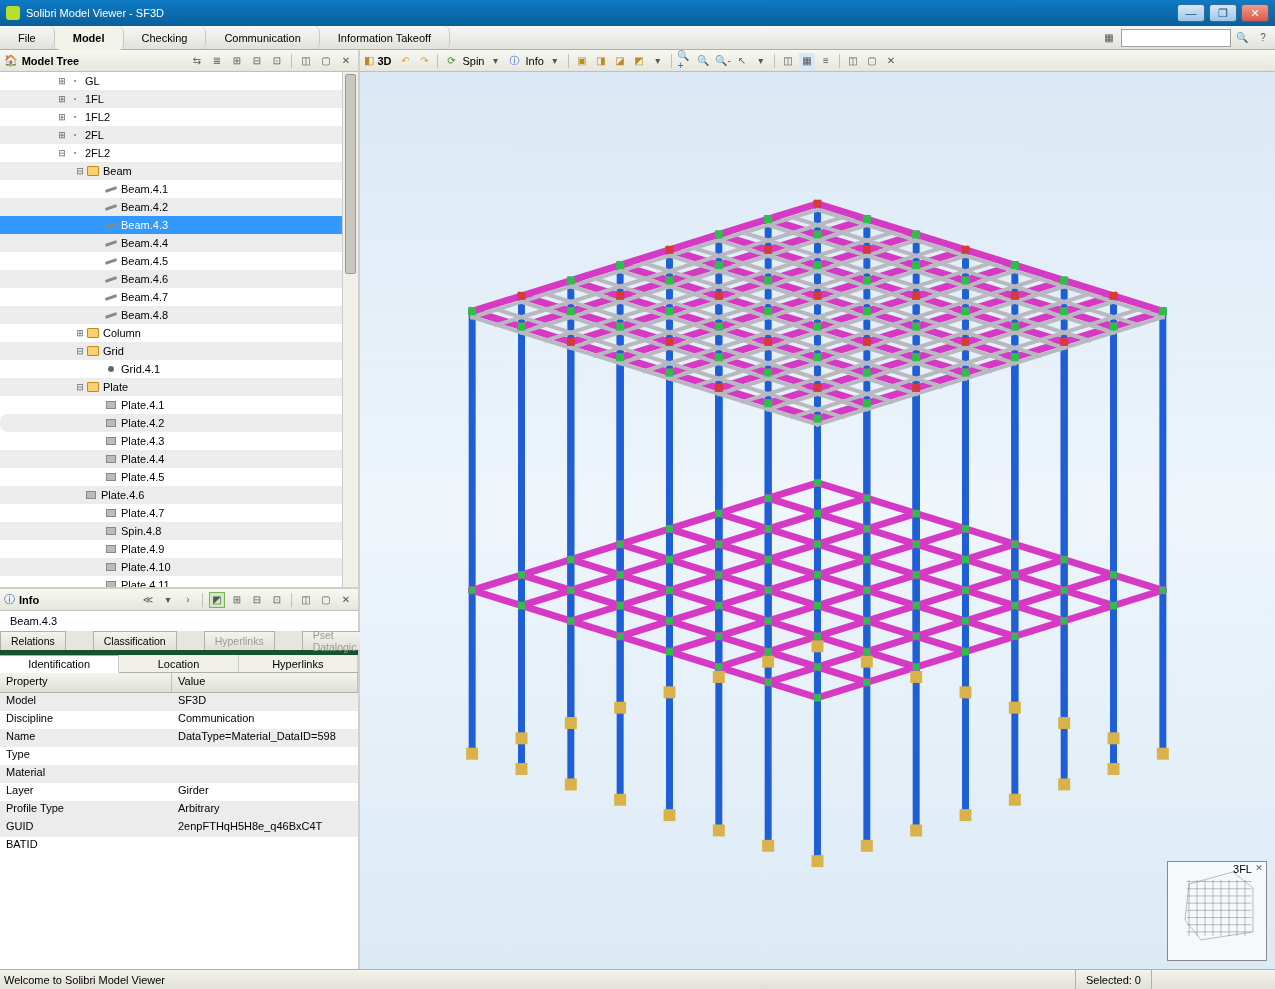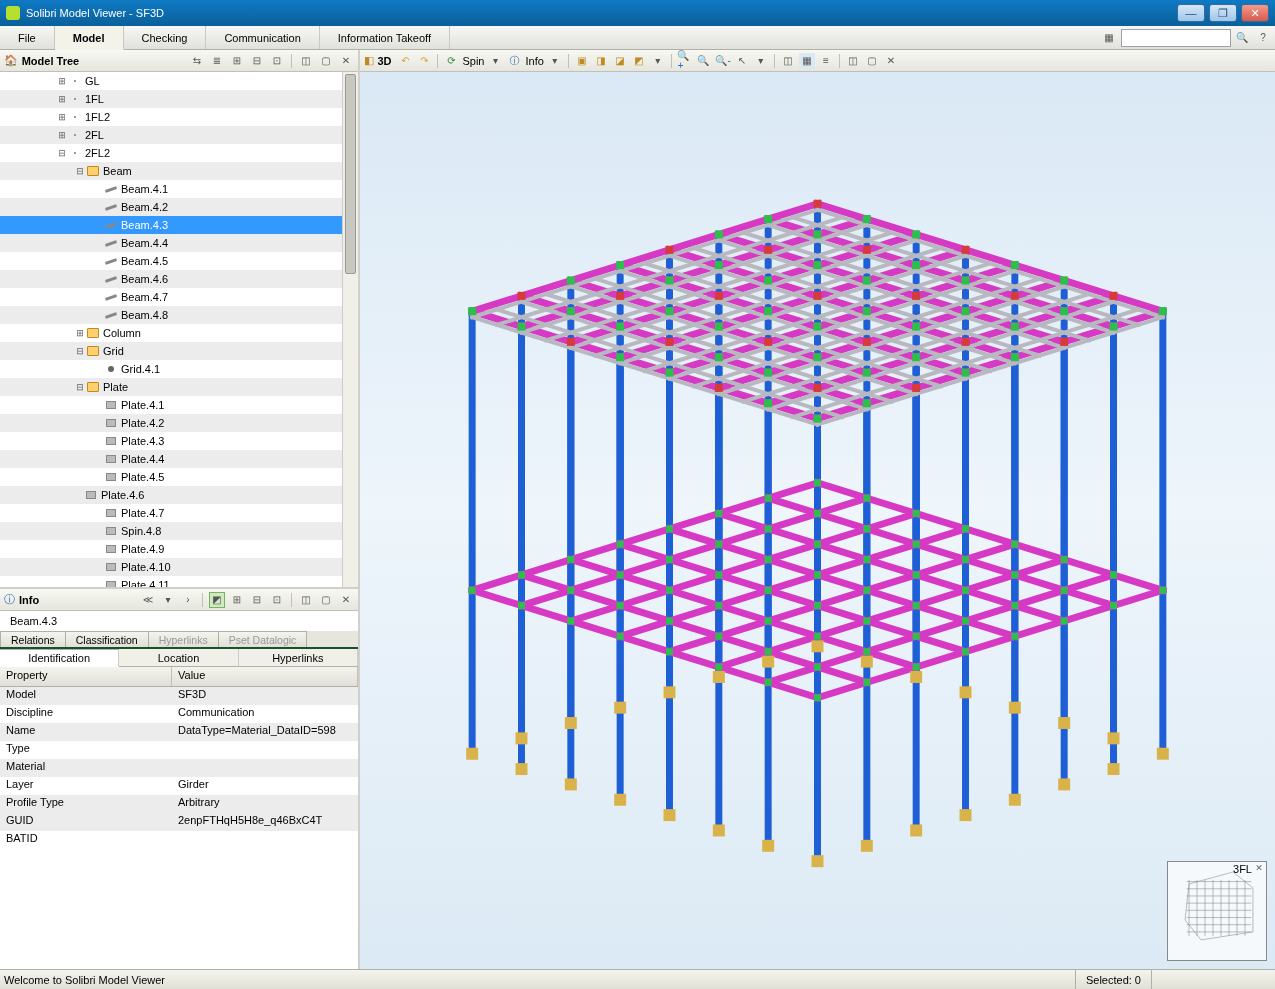--- a/index.html
+++ b/index.html
@@ -2,21 +2,21 @@
 <html><head>
 <meta charset="utf-8">
 <style>
 * { box-sizing: border-box; margin: 0; padding: 0; font-family: "Segoe UI", Tahoma, sans-serif; font-size: 11px; }
 body { width: 1275px; height: 989px; background: #fff; overflow: hidden; display: flex; flex-direction: column; }
 .titlebar { height: 26px; background: linear-gradient(#0e7ac4,#0a5f9a); display: flex; align-items: center; color: #fff; padding: 0 6px; }
 .titlebar .logo { width: 14px; height: 14px; border-radius: 3px; background: #b6e02f; margin-right: 6px; }
 .titlebar .spacer { flex: 1; }
 .winbtn { width: 28px; height: 18px; margin-left: 4px; background: linear-gradient(#d6e7f7,#9ec6eb); border: 1px solid #3a6a9a; border-radius: 3px; display: flex; align-items: center; justify-content: center; color: #2b4d6e; cursor: pointer; }
 .menubar { height: 24px; background: linear-gradient(#f7f7f5,#e1e1dc); border-bottom: 1px solid #b0b0a8; display: flex; align-items: stretch; }
-.menutab { padding: 0 18px; display: flex; align-items: center; border-right: 1px solid #c9c9c0; cursor: pointer; font-weight: normal; }
+.menutab { padding: 0 18px; display: flex; align-items: center; border-right: 1px solid #c9c9c0; cursor: pointer; font-weight: normal; border-radius: 6px; }
 .menutab.active { background: #f3f3ea; font-weight: bold; border-bottom: 1px solid #f3f3ea; margin-bottom:-1px;}
 .menu-right { margin-left: auto; display: flex; align-items: center; padding-right: 4px; gap: 4px;}
 .searchbox { width: 110px; height: 18px; border: 1px solid #a0a0a0; background: #fff;}
 .main { flex: 1; display: flex; min-height: 0;}
 .left { width: 360px; display: flex; flex-direction: column; border-right: 2px solid #d0d0c8;}
 .panel-hdr { height: 22px; background: linear-gradient(#f8f8f3,#e6e6de); border-bottom: 1px solid #c0c0b8; display: flex; align-items: center; padding: 0 4px; gap: 4px;}
 .panel-hdr .title { font-weight: bold; }
 .panel-hdr .spacer { flex: 1;}
 .toolbtn { width: 16px; height: 16px; border: 1px solid transparent; display: inline-flex; align-items: center; justify-content: center; color: #555; cursor: pointer; font-size: 10px; line-height: 1;}
 .tree { flex: 1; overflow-y: auto; background: #fff; position: relative; border-bottom: 2px solid #d0d0c8;}
@@ -25,21 +25,21 @@
 .tree-row.sel { background: #3399ff; color: #fff; }
 .tree-row .exp { width: 12px; text-align: center; color: #666; font-size: 9px;}
 .tree-row .ico { width: 14px; height: 12px; margin-right: 3px; display: inline-flex; align-items:center; justify-content:center;}
 .ico-level { background:#e0e0d0; border:1px solid #999; font-size:7px; line-height:1;}
 .ico-folder { background:#fcd16d; border:1px solid #c08a1f; border-radius:1px; width:12px; height:10px;}
 .ico-beam { width:12px; height:3px; background:#888; transform:rotate(-20deg); border-radius:1px;}
 .ico-plate { width:10px; height:8px; background:#bbb; border:1px solid #888;}
 .ico-dot { width:6px; height:6px; background:#666; border-radius:50%;}
 .info { height: 380px; display: flex; flex-direction: column; min-height: 0;}
 .info-item { height: 20px; display:flex; align-items:center; padding: 0 6px; gap:4px; background:#fff;}
-.info-tabs { display: flex; border-bottom: 2px solid #14532d; background:#e6e6de; height:18px;}
+.info-tabs { display: flex; border-bottom: 5px solid #14532d; background:#e6e6de; height:24px;gap:28px;}
 .info-tab { padding: 0 10px; border:1px solid #b0b0a8; border-bottom:none; background: linear-gradient(#f4f4ee,#e0e0d6); margin-right:-1px; cursor:pointer; display:flex; align-items:center; font-size:10.5px;}
 .info-tab.disabled { color: #999; }
 .info-subtabs { display: flex; background:#f0f0e8; height:18px; border-bottom:1px solid #b0b0a8;}
 .info-subtab { flex:1; text-align:left; border-right:1px solid #ccc; cursor:pointer; display:flex; align-items:center; justify-content:center;}
 .info-subtab.active { background:#fff; font-weight:normal; border-bottom:1px solid #fff; margin-bottom:-1px; border-top:1px solid #b0b0a8;}
 .prop-table { flex:1; overflow:auto; background:#fff;}
 .prop-hdr { display:flex; background:linear-gradient(#f4f4ee,#e0e0d6); border-bottom:1px solid #b0b0a8; height:20px;}
 .prop-hdr div { padding: 2px 6px; border-right:1px solid #c0c0b8;}
 .prop-row { display:flex; height:18px;}
 .prop-row.stripe { background:#ececec;}
@@ -230,21 +230,21 @@
           </span>
           <span>Plate</span>
         </div>
         <div class="tree-row" style="padding-left: 92px;">
           <span class="exp"></span>
           <span class="ico">
             <span class="ico-plate"></span>
           </span>
           <span>Plate.4.1</span>
         </div>
-        <div class="tree-row stripe" style="padding-left: 92px;">
+        <div class="tree-row stripe" style="padding-left: 92px; border-radius: 8px;">
           <span class="exp"></span>
           <span class="ico">
             <span class="ico-plate"></span>
           </span>
           <span>Plate.4.2</span>
         </div>
         <div class="tree-row" style="padding-left: 92px;">
           <span class="exp"></span>
           <span class="ico">
             <span class="ico-plate"></span>

